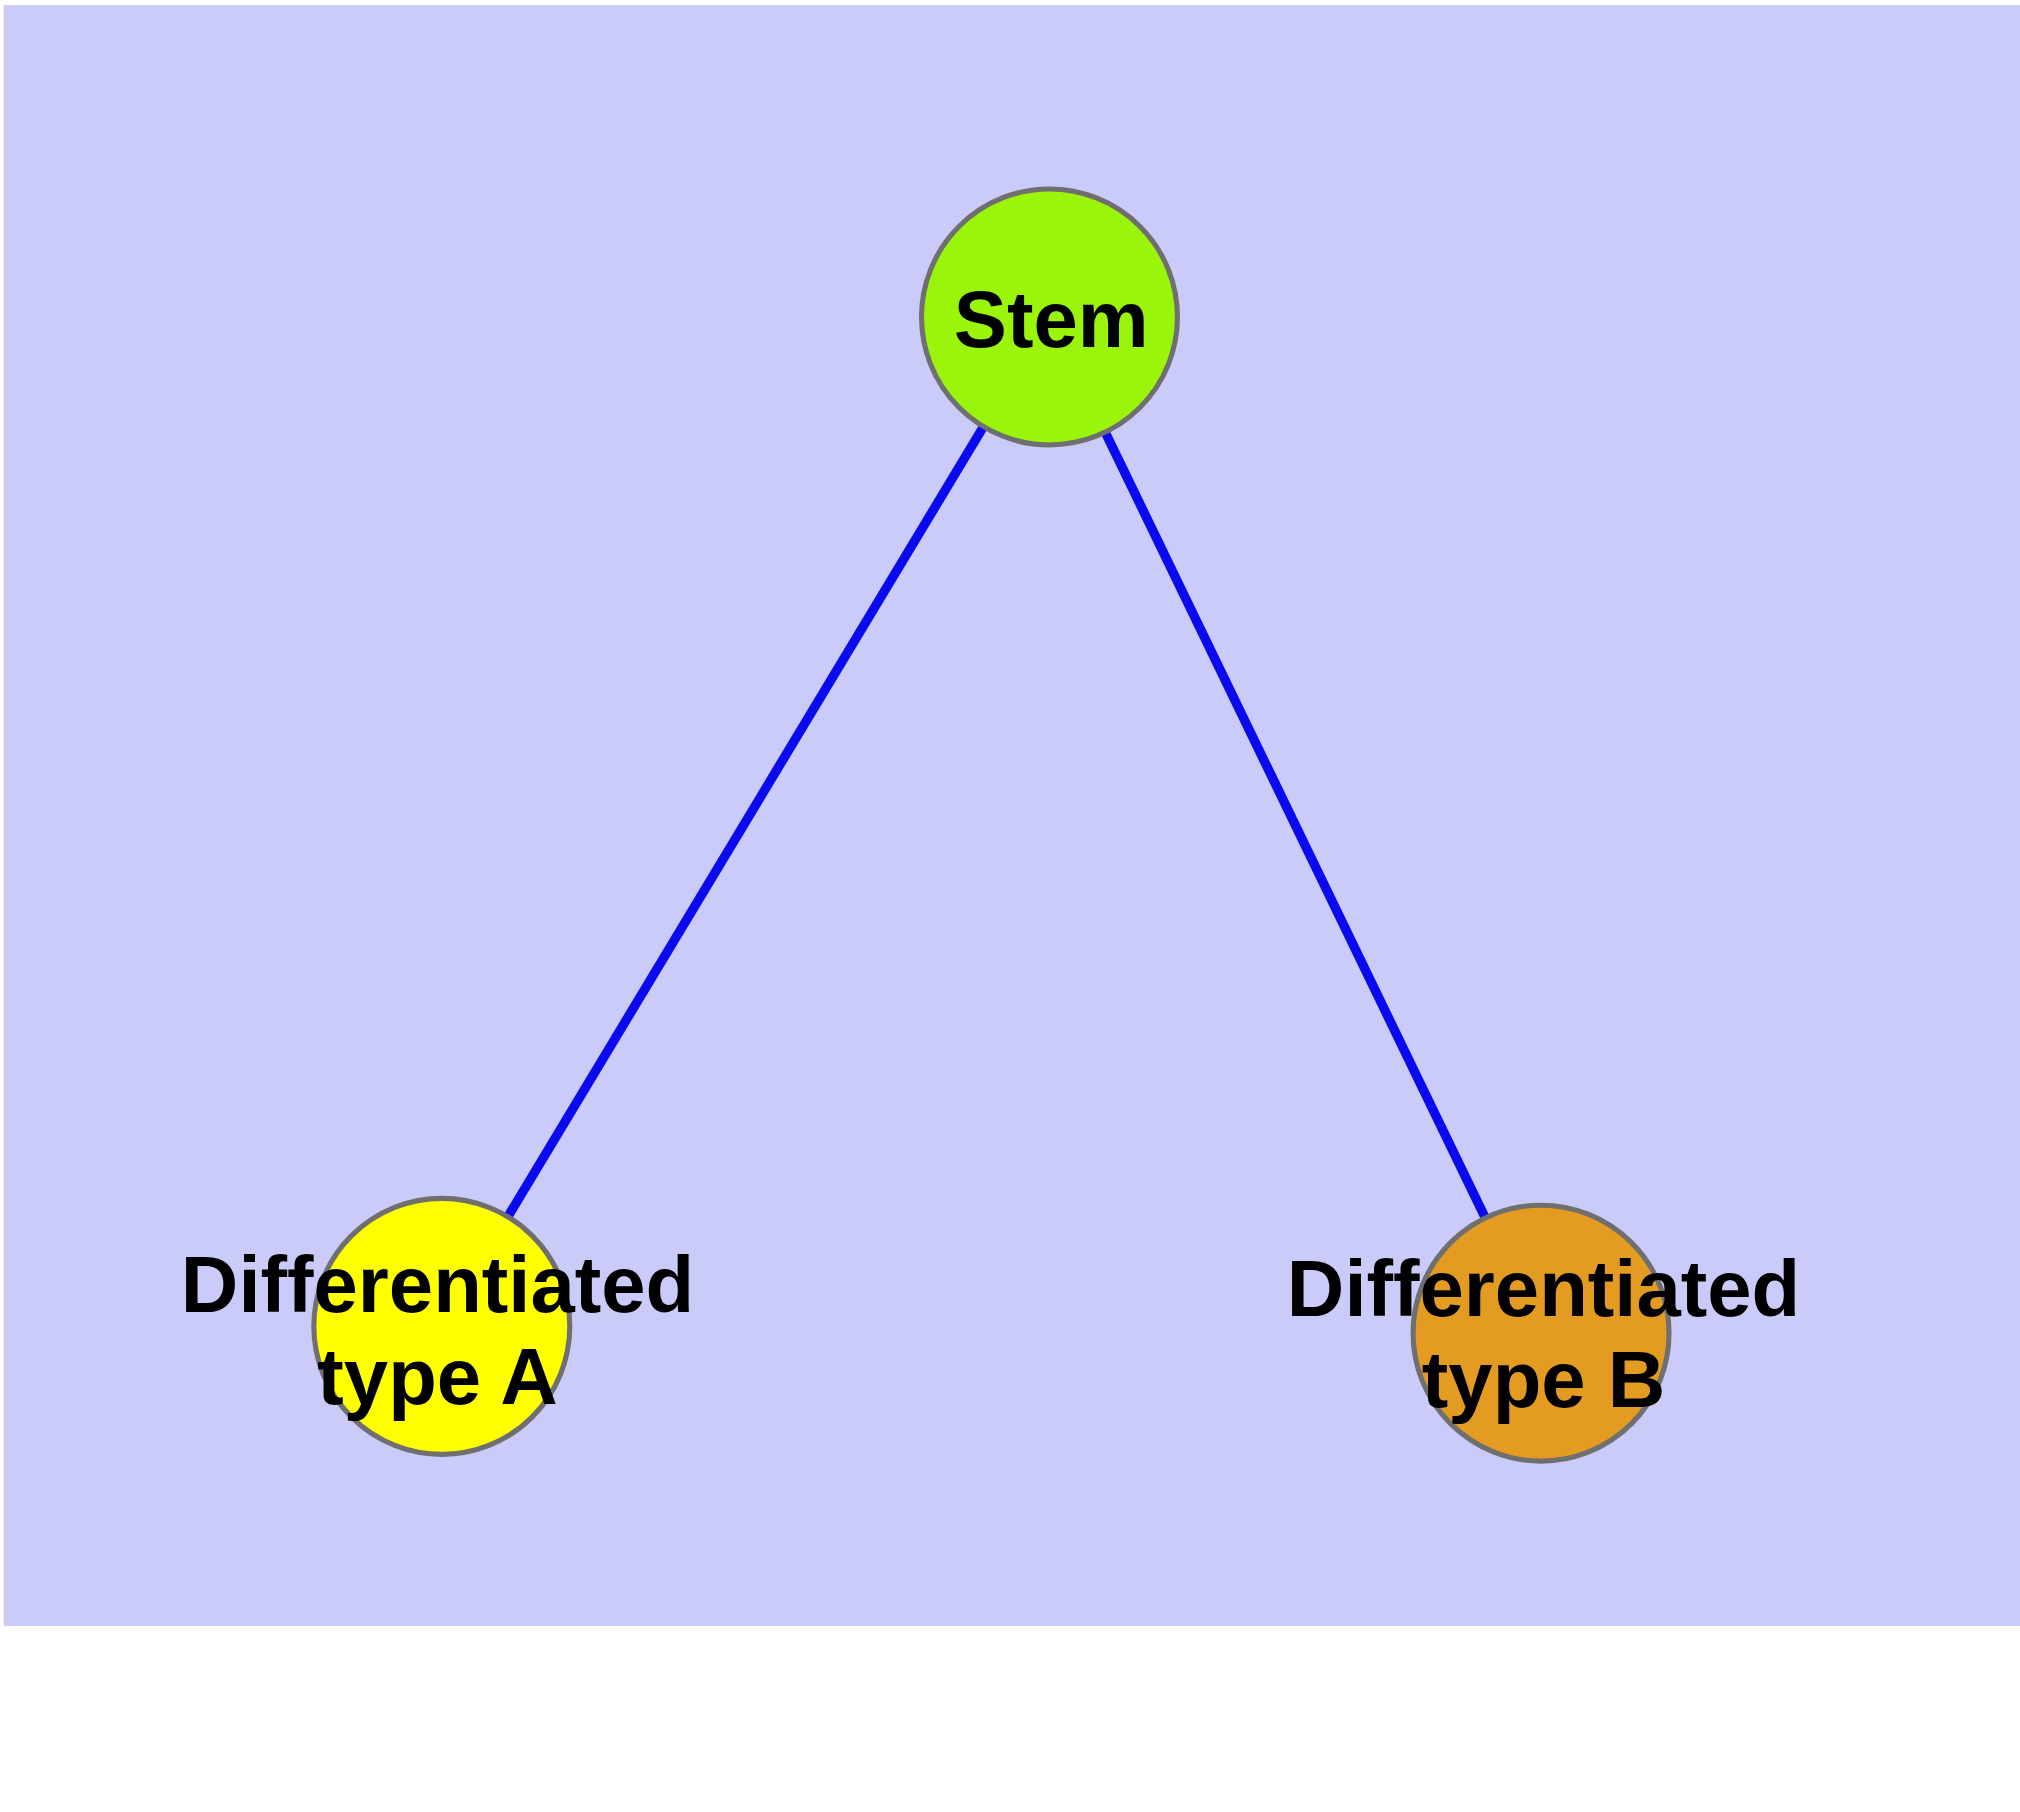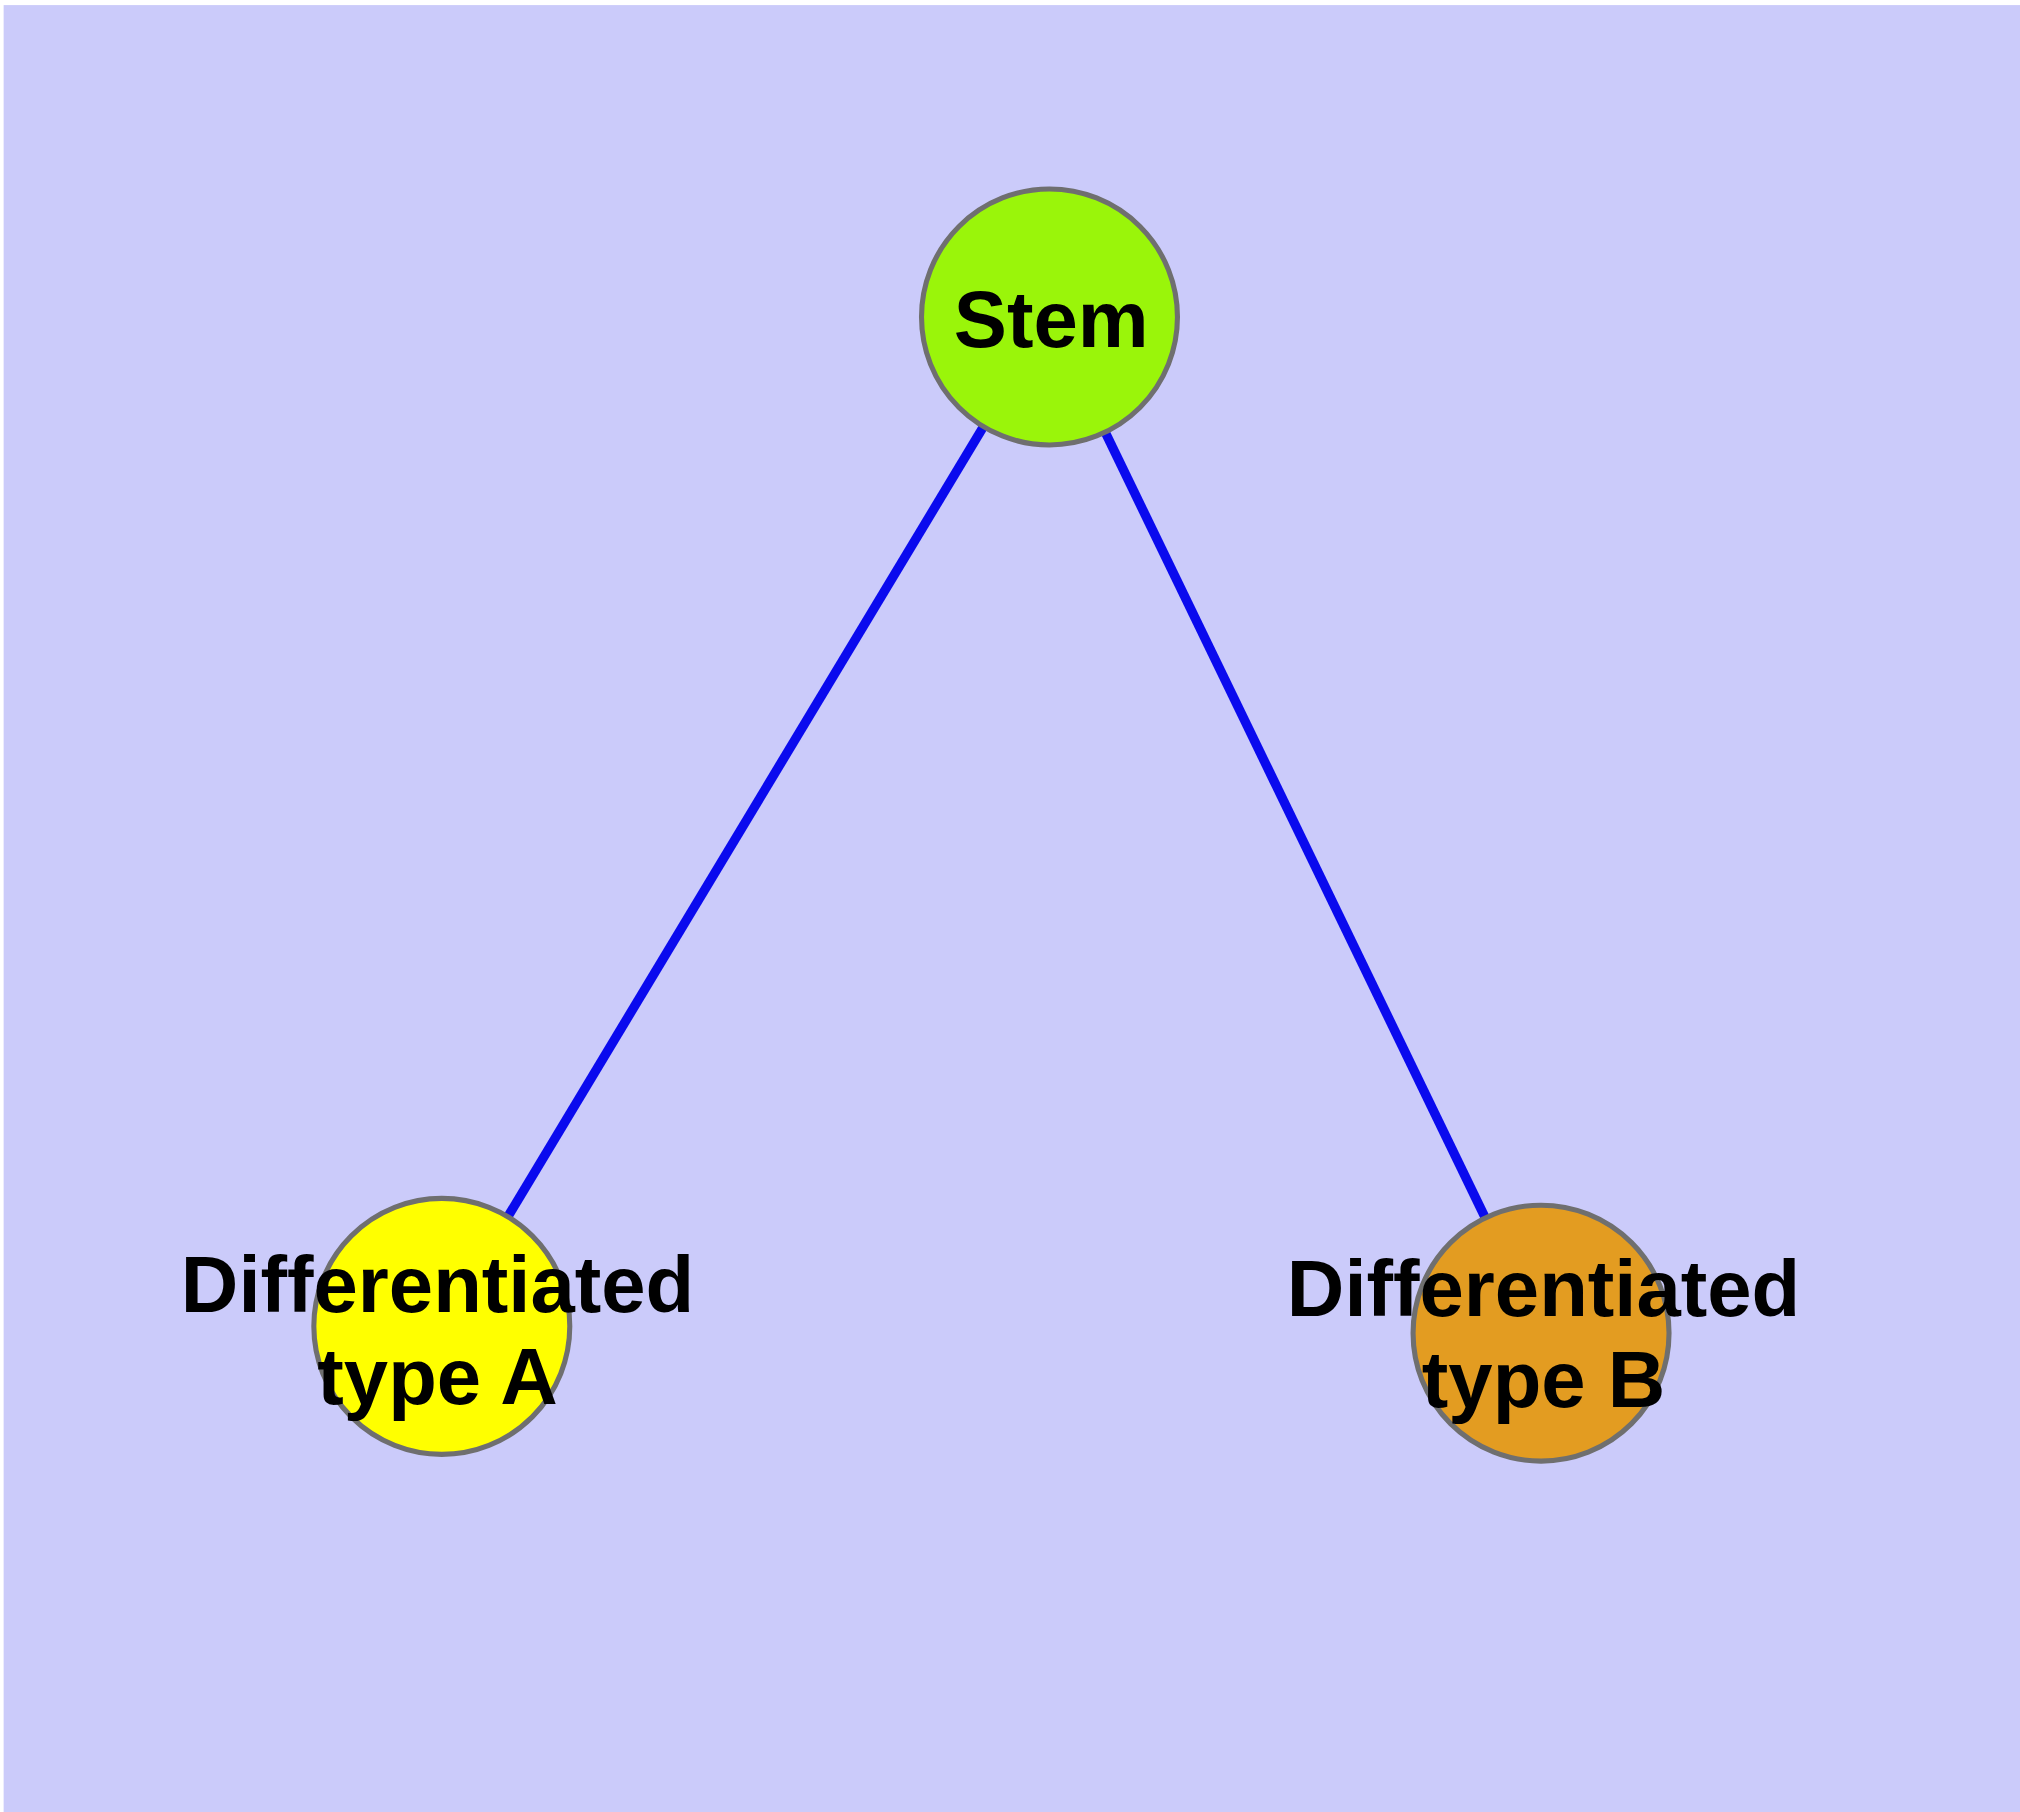--- a/index.html
+++ b/index.html
@@ -8,21 +8,21 @@
   }
   body {
     width: 2021px;
     height: 1812px;
     background: #ffffff;
     font-family: "Liberation Sans", sans-serif;
   }
   .figure-wrap {
     position: relative;
     width: 2021px;
-    height: 1812px;
+    height: 1626px;
     overflow: hidden;
   }
   svg.graph {
     position: absolute;
     left: 0;
     top: 0;
     display: block;
   }
   .node-circle {
     stroke-width: 6px;

